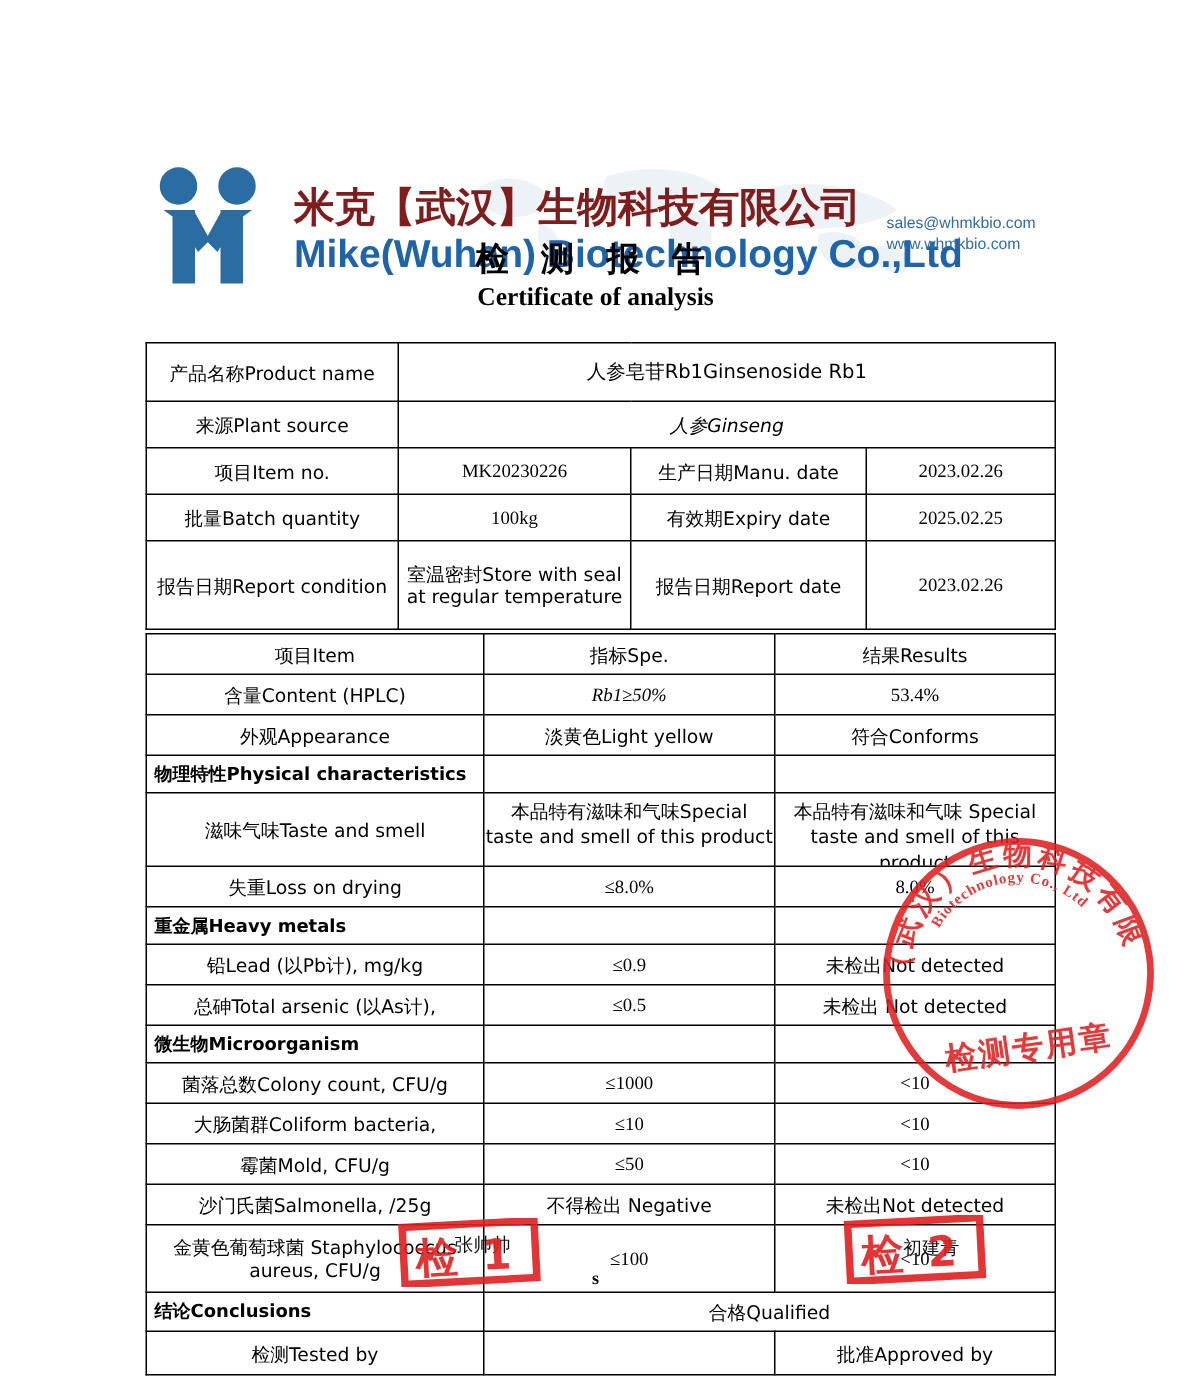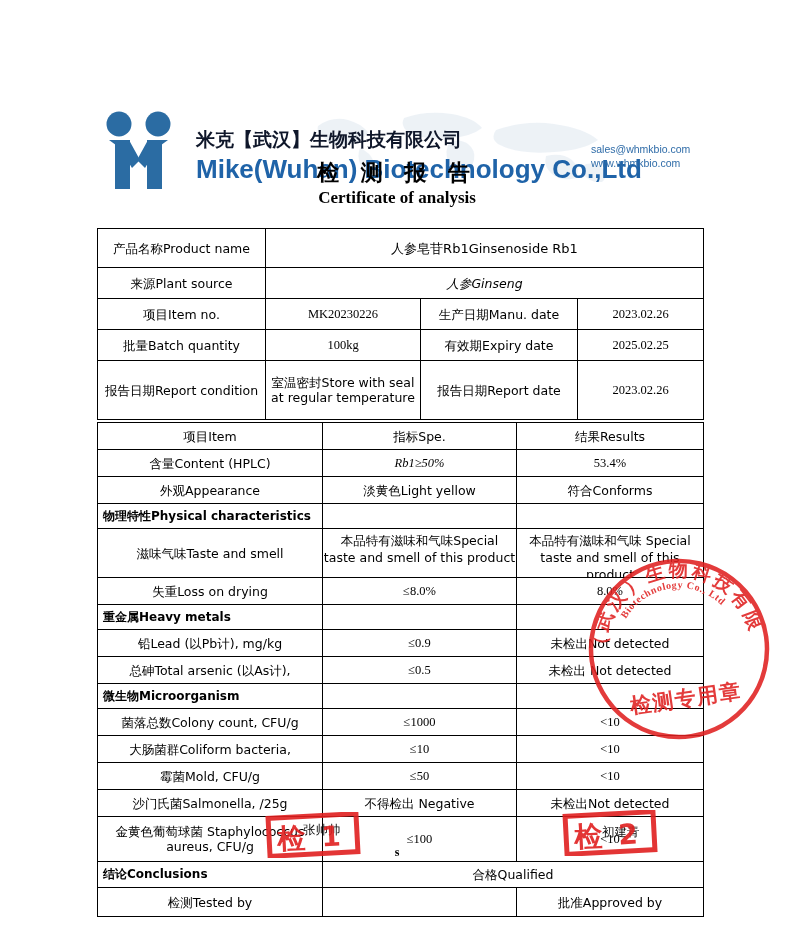--- a/index.html
+++ b/index.html
@@ -34,23 +34,23 @@
   .logo-mark svg { display: block; }
 
   .company-block {
     position: absolute;
     left: 196px;
     top: 74px;
     width: 400px;
   }
   .company-cn {
     font-family: "DejaVu Sans", sans-serif;
-    font-size: 19px;
-    font-weight: bold;
-    color: #0f172a;
+    font-size: 27px;
+    font-weight: bold;
+    color: #7f1d1d;
     letter-spacing: 0px;
     line-height: 30px;
     white-space: nowrap;
   }
   .company-en {
     font-family: "Liberation Sans", sans-serif;
     font-size: 26px;
     font-weight: bold;
     color: #1f63a8;
     line-height: 26px;

